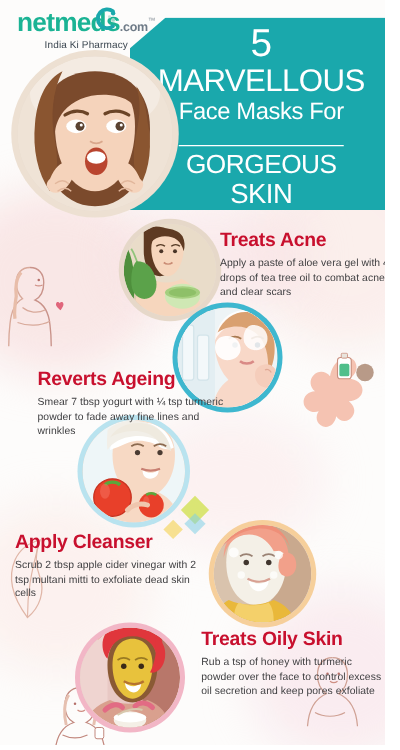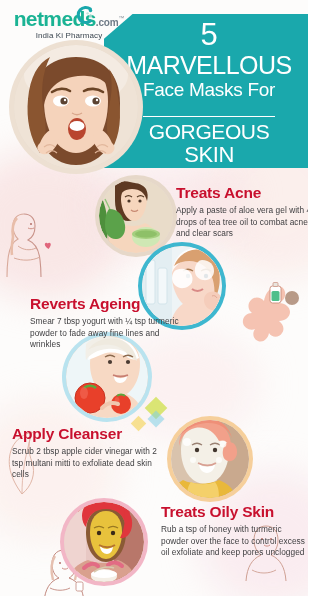--- a/index.html
+++ b/index.html
@@ -365,17 +365,17 @@
         <path d="M20 66c4-4 10-6 14-2" stroke="#e26b84" stroke-width="4" fill="none" stroke-linecap="round"></path>
         <path d="M58 64c-4-4-10-5-14-1" stroke="#e26b84" stroke-width="4" fill="none" stroke-linecap="round"></path>
         <ellipse cx="40" cy="74" rx="13" ry="7" fill="#f4efe6"></ellipse>
         <ellipse cx="40" cy="72" rx="13" ry="4" fill="#ffffff"></ellipse>
         <path d="M30 70c6-4 14-6 20-4" stroke="#d8c9ae" stroke-width="1.6" fill="none"></path>
       </svg>
     </div>
   </div>
   <div class="blk blk-oily">
     <h2>Treats Oily Skin</h2>
-    <p>Rub a tsp of honey with turmeric powder over the face to control excess oil exfoliate and keep pores unclogged</p>
+    <p>Rub a tsp of honey with turmeric powder over the face to control excess oil secretion and keep pores exfoliate</p>
   </div>
 
   <div class="bot-bar"></div>
 </div>
 
 </body></html>

